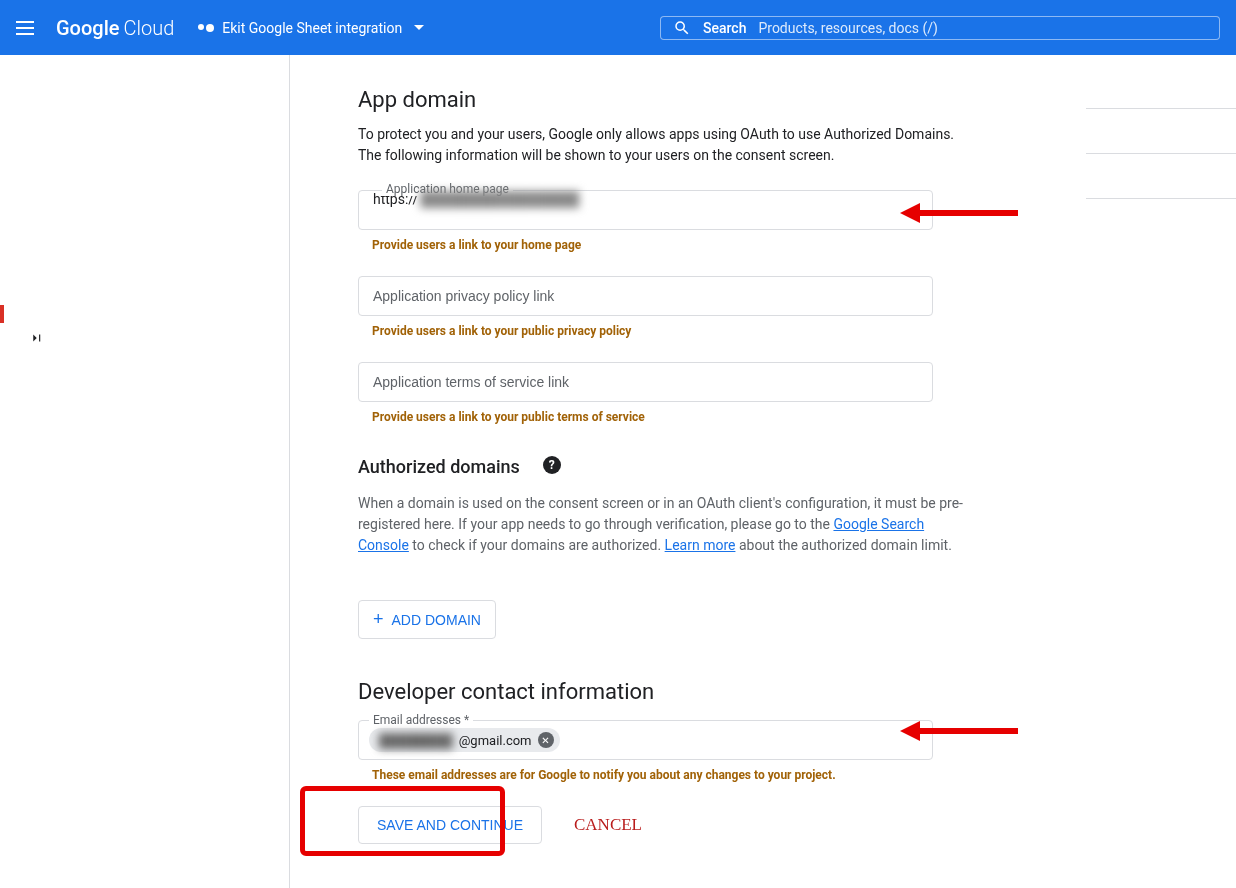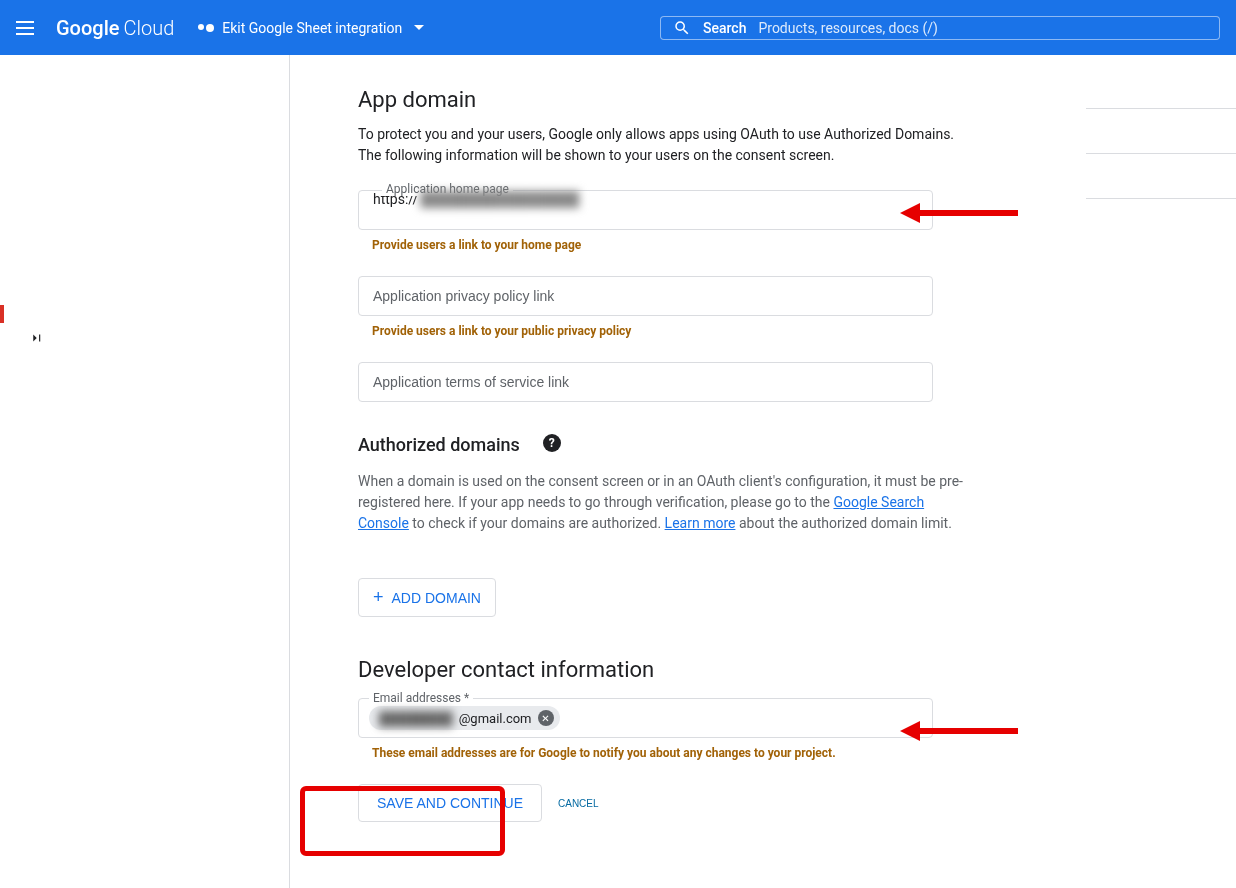--- a/index.html
+++ b/index.html
@@ -47,23 +47,23 @@
     .plus-icon { font-size: 18px; }
     
     .section-title-dev { font-size: 22px; font-weight: 400; color: #202124; margin-top: 40px; margin-bottom: 16px; }
     
     .chip-input { width: 575px; min-height: 40px; border: 1px solid #dadce0; border-radius: 4px; padding: 6px 10px; display: flex; align-items: center; position: relative; }
     .chip-label { position: absolute; top: -8px; left: 10px; background: #fff; padding: 0 4px; font-size: 12px; color: #5f6368; }
     .chip { display: inline-flex; align-items: center; background: #e8eaed; border-radius: 14px; padding: 4px 6px 4px 10px; font-size: 13px; gap: 6px; }
     .chip-blur { filter: blur(4px); color: #666; }
     .chip-remove { width: 16px; height: 16px; border-radius: 50%; background: #5f6368; color: #fff; display: flex; align-items: center; justify-content: center; font-size: 10px; cursor: pointer; }
     
-    .button-row { display: flex; align-items: center; gap: 16px; margin-top: 24px; }
+    .button-row { display: flex; align-items: center; gap: 32px; margin-top: 24px; }
     .save-btn { border: 1px solid #dadce0; background: #fff; color: #1a73e8; font-size: 14px; font-weight: 500; padding: 10px 18px; border-radius: 4px; cursor: pointer; }
-    .cancel-btn { color: #0369a1; font-size: 10px; font-weight: 500; cursor: pointer; background: none; border: none; }
+    .cancel-btn { color: #b91c1c; font-size: 17px; font-weight: 500; cursor: pointer; background: none; border: none; font-family: Liberation Serif, serif; }
     
     .red-box { position: absolute; border: 5px solid #e60000; border-radius: 6px; pointer-events: none; }
     .red-arrow { position: absolute; pointer-events: none; }
     .arrow-line { position: absolute; height: 6px; background: #e60000; }
     .arrow-head { position: absolute; width: 0; height: 0; border-top: 10px solid transparent; border-bottom: 10px solid transparent; border-right: 20px solid #e60000; }
     
     .right-lines { position: absolute; right: 0; top: 108px; }
     .right-line { height: 1px; width: 150px; background: #dadce0; margin-bottom: 44px; }
   </style>
 </head>
@@ -120,20 +120,21 @@
     <p class="field-helper">Provide users a link to your home page</p>
     
     <div class="form-field">
       <input class="field-input" placeholder="Application privacy policy link" style="">
     </div>
     <p class="field-helper">Provide users a link to your public privacy policy</p>
     
     <div class="form-field">
       <input class="field-input" placeholder="Application terms of service link" style="">
     </div>
+    <p class="field-helper">Provide users a link to your public terms of service</p>
     
     <div class="section-title-inline">
       <span>Authorized domains</span>
       <span class="help-icon">?</span>
     </div>
     <p class="section-desc" style="font-size:14px;color:#5f6368;">
       <span>When a domain is used on the consent screen or in an OAuth client's configuration, it must be pre-registered here. If your app needs to go through verification, please go to the </span><span class="link-text">Google Search Console</span><span> to check if your domains are authorized. </span><span class="link-text">Learn more</span><span> about the authorized domain limit.</span>
     </p>
     
     <button class="add-btn">

